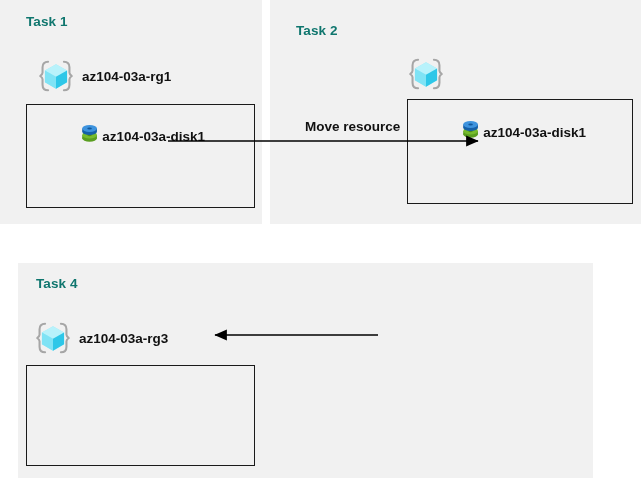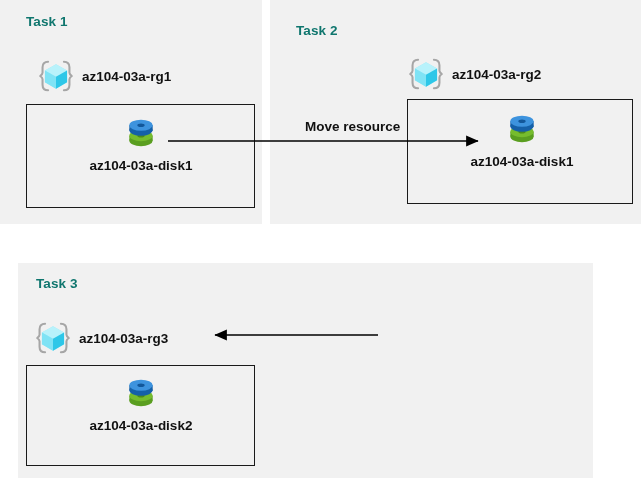--- a/index.html
+++ b/index.html
@@ -71,21 +71,21 @@
     font-size: 13.5px;
     font-weight: bold;
     color: #111111;
     white-space: nowrap;
   }
 
   
   .disk-group {
     position: absolute;
     display: flex;
-    flex-direction: column;
+    flex-direction: row;
     align-items: center;
   }
   #disk-t1 { left: 77px;  top: 114px; width: 128px; }
   #disk-t2 { left: 458px; top: 110px; width: 128px; }
   #disk-t3 { left: 77px;  top: 374px; width: 128px; }
 
   .disk-icon { width: 40px; height: 40px; display: block; }
   .disk-label {
     margin-top: 4px;
     font-size: 13.5px;
@@ -148,21 +148,21 @@
 <body>
 
 <div id="stage">
 
   <div class="panel" id="panel-task1"></div>
   <div class="panel" id="panel-task2"></div>
   <div class="panel" id="panel-task3"></div>
 
   <div class="panel-title" id="title-task1">Task 1</div>
   <div class="panel-title" id="title-task2">Task 2</div>
-  <div class="panel-title" id="title-task3">Task 3</div>
+  <div class="panel-title" id="title-task3">Task 4</div>
 
   <div class="resbox" id="box-task1"></div>
   <div class="resbox" id="box-task2"></div>
   <div class="resbox" id="box-task3"></div>
 
   <div class="rg-group" id="rg1">
     <svg class="rg-icon" viewBox="0 0 48 48">
       <path d="M14 6 C9 6 7 9 7 13 L7 20 C7 22 5.5 23 4 24 C5.5 25 7 26 7 28 L7 35 C7 39 9 42 14 42" fill="none" stroke="#a6a6a6" stroke-width="2.6" stroke-linecap="round" stroke-linejoin="round"></path>
       <path d="M34 6 C39 6 41 9 41 13 L41 20 C41 22 42.5 23 44 24 C42.5 25 41 26 41 28 L41 35 C41 39 39 42 34 42" fill="none" stroke="#a6a6a6" stroke-width="2.6" stroke-linecap="round" stroke-linejoin="round"></path>
       <polygon points="24,9 38,17 38,32 24,40 10,32 10,17" fill="#9ceaf7"></polygon>
@@ -175,21 +175,20 @@
 
   <div class="rg-group" id="rg2">
     <svg class="rg-icon" viewBox="0 0 48 48">
       <path d="M14 6 C9 6 7 9 7 13 L7 20 C7 22 5.5 23 4 24 C5.5 25 7 26 7 28 L7 35 C7 39 9 42 14 42" fill="none" stroke="#a6a6a6" stroke-width="2.6" stroke-linecap="round" stroke-linejoin="round"></path>
       <path d="M34 6 C39 6 41 9 41 13 L41 20 C41 22 42.5 23 44 24 C42.5 25 41 26 41 28 L41 35 C41 39 39 42 34 42" fill="none" stroke="#a6a6a6" stroke-width="2.6" stroke-linecap="round" stroke-linejoin="round"></path>
       <polygon points="24,9 38,17 38,32 24,40 10,32 10,17" fill="#9ceaf7"></polygon>
       <polygon points="24,9 38,17 24,25 10,17" fill="#b8f2fb"></polygon>
       <polygon points="24,25 38,17 38,32 24,40" fill="#2ec7e8"></polygon>
       <polygon points="24,25 10,17 10,32 24,40" fill="#7fe3f5"></polygon>
     </svg>
-    <span class="rg-label">az104-03a-rg2</span>
   </div>
 
   <div class="rg-group" id="rg3">
     <svg class="rg-icon" viewBox="0 0 48 48">
       <path d="M14 6 C9 6 7 9 7 13 L7 20 C7 22 5.5 23 4 24 C5.5 25 7 26 7 28 L7 35 C7 39 9 42 14 42" fill="none" stroke="#a6a6a6" stroke-width="2.6" stroke-linecap="round" stroke-linejoin="round"></path>
       <path d="M34 6 C39 6 41 9 41 13 L41 20 C41 22 42.5 23 44 24 C42.5 25 41 26 41 28 L41 35 C41 39 39 42 34 42" fill="none" stroke="#a6a6a6" stroke-width="2.6" stroke-linecap="round" stroke-linejoin="round"></path>
       <polygon points="24,9 38,17 38,32 24,40 10,32 10,17" fill="#9ceaf7"></polygon>
       <polygon points="24,9 38,17 24,25 10,17" fill="#b8f2fb"></polygon>
       <polygon points="24,25 38,17 38,32 24,40" fill="#2ec7e8"></polygon>
       <polygon points="24,25 10,17 10,32 24,40" fill="#7fe3f5"></polygon>
@@ -218,33 +217,20 @@
       <ellipse cx="24" cy="26" rx="14" ry="6.6" fill="#76bc2d"></ellipse>
       <ellipse cx="24" cy="26" rx="4.4" ry="2.1" fill="#4d8a1b"></ellipse>
       <ellipse cx="24" cy="19.5" rx="14" ry="6.6" fill="#1560a8"></ellipse>
       <rect x="10" y="13.5" width="28" height="6" fill="#1560a8"></rect>
       <ellipse cx="24" cy="13.5" rx="14" ry="6.6" fill="#3d93de"></ellipse>
       <ellipse cx="24" cy="13.5" rx="4.4" ry="2.1" fill="#12579a"></ellipse>
     </svg>
     <span class="disk-label">az104-03a-disk1</span>
   </div>
 
-  <div class="disk-group" id="disk-t3">
-    <svg class="disk-icon" viewBox="0 0 48 48">
-      <ellipse cx="24" cy="32" rx="14" ry="6.6" fill="#5a9e20"></ellipse>
-      <rect x="10" y="26" width="28" height="6" fill="#5a9e20"></rect>
-      <ellipse cx="24" cy="26" rx="14" ry="6.6" fill="#76bc2d"></ellipse>
-      <ellipse cx="24" cy="26" rx="4.4" ry="2.1" fill="#4d8a1b"></ellipse>
-      <ellipse cx="24" cy="19.5" rx="14" ry="6.6" fill="#1560a8"></ellipse>
-      <rect x="10" y="13.5" width="28" height="6" fill="#1560a8"></rect>
-      <ellipse cx="24" cy="13.5" rx="14" ry="6.6" fill="#3d93de"></ellipse>
-      <ellipse cx="24" cy="13.5" rx="4.4" ry="2.1" fill="#12579a"></ellipse>
-    </svg>
-    <span class="disk-label">az104-03a-disk2</span>
-  </div>
 
 
   <svg id="connectors">
     <defs>
       <marker id="arrow-right" markerWidth="9" markerHeight="8" refX="8.5" refY="4" orient="auto" markerUnits="strokeWidth">
         <path d="M0,0 L9,4 L0,8 z" fill="#000000"></path>
       </marker>
       <marker id="arrow-left" markerWidth="9" markerHeight="8" refX="8.5" refY="4" orient="auto" markerUnits="strokeWidth">
         <path d="M0,0 L9,4 L0,8 z" fill="#000000"></path>
       </marker>

